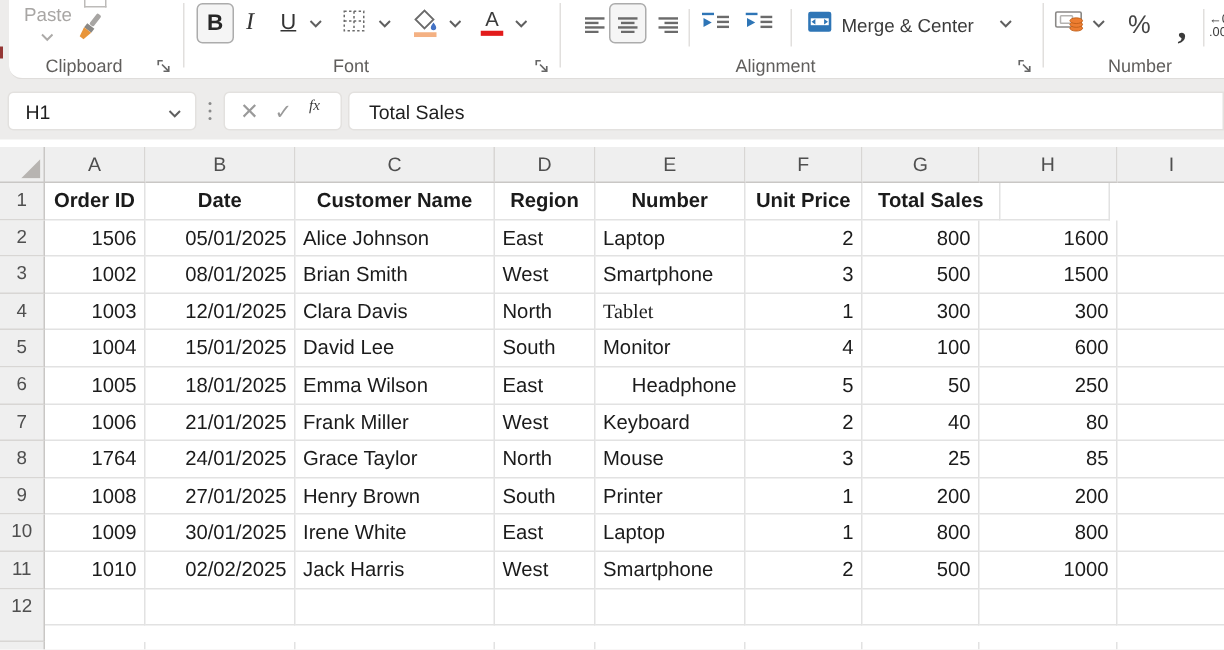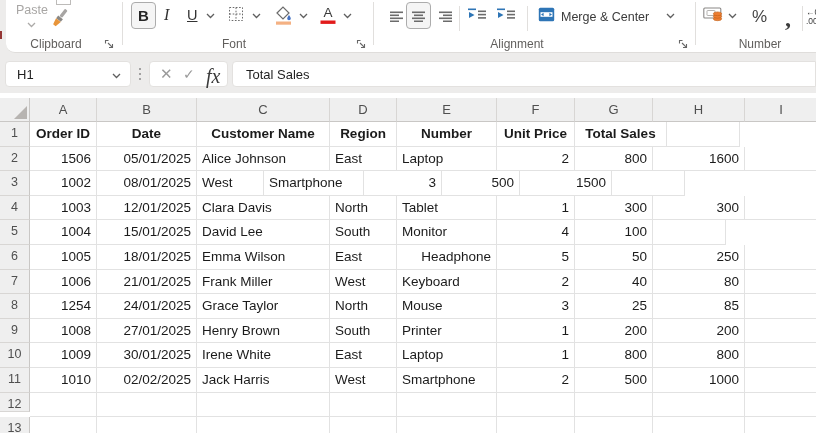--- a/index.html
+++ b/index.html
@@ -36,21 +36,21 @@
   .ic { position:absolute; display:block; line-height:0; }
 
   
   #fbar { position:absolute; left:0; top:53px; width:816px; height:40px; background:#EDECEB; }
   .wbox { position:absolute; top:8px; height:26px; background:#fff; border:1px solid #E3E1DF; border-radius:4px; }
   .namebox-text { position:absolute; left:11px; top:5px; font-size:13px; color:#1f1f1f; }
   .dots { position:absolute; left:139px; top:15px; width:2px; height:2px; background:#8a8a8a; border-radius:50%;
           box-shadow:0 5px 0 #8a8a8a, 0 10px 0 #8a8a8a; }
   .fx-x { position:absolute; left:10px; top:3px; font-size:15px; color:#9a9a9a; }
   .fx-check { position:absolute; left:33px; top:4px; font-size:14px; color:#9a9a9a; }
-  .fx-fx { position:absolute; left:56px; top:3px; font-family:"Liberation Serif", serif; font-style:italic; font-size:20px; color:#3b3b3b; }
+  .fx-fx { position:absolute; left:56px; top:3px; font-family:"Liberation Serif", serif; font-style:italic; font-size:10px; color:#3b3b3b; }
   .formula-text { position:absolute; left:13px; top:5px; font-size:13px; color:#1f1f1f; }
   .white-strip { position:absolute; left:0; top:93px; width:816px; height:5px; background:#fff; }
 
   
   #grid { position:absolute; left:0; top:98px; width:820px; bottom:0; background:#fff; overflow:hidden; }
   .grow { display:flex; }
   .gc { flex:none; overflow:hidden; white-space:nowrap; }
   .colhead {
     height:24px; background:#EFEFEF; border-right:1px solid #D8D6D4; border-bottom:1px solid #C9C7C5;
     color:#4f4f4f; font-size:13px; text-align:center; line-height:23px;
@@ -263,48 +263,50 @@
       <div class="gc cell" style="width: 100px; height: 24.6px; line-height: 23.6px; text-align: left;">Laptop</div>
       <div class="gc cell" style="width: 78px; height: 24.6px; line-height: 23.6px; text-align: right;">2</div>
       <div class="gc cell" style="width: 78px; height: 24.6px; line-height: 23.6px; text-align: right;">800</div>
       <div class="gc cell" style="width: 92px; height: 24.6px; line-height: 23.6px; text-align: right;">1600</div>
       <div class="gc cell" style="width: 73px; height: 24.6px; line-height: 23.6px; text-align: left;"></div>
     </div>
     <div class="grow">
       <div class="gc rowhead" style="width: 30px; height: 24.6px; line-height: 23.6px;">3</div>
       <div class="gc cell" style="width: 67px; height: 24.6px; line-height: 23.6px; text-align: right;">1002</div>
       <div class="gc cell" style="width: 100px; height: 24.6px; line-height: 23.6px; text-align: right;">08/01/2025</div>
+      <div class="gc cell" style="width: 133px; height: 24.6px; line-height: 23.6px; text-align: left;">Brian Smith</div>
       <div class="gc cell" style="width: 67px; height: 24.6px; line-height: 23.6px; text-align: left;">West</div>
       <div class="gc cell" style="width: 100px; height: 24.6px; line-height: 23.6px; text-align: left;">Smartphone</div>
       <div class="gc cell" style="width: 78px; height: 24.6px; line-height: 23.6px; text-align: right;">3</div>
       <div class="gc cell" style="width: 78px; height: 24.6px; line-height: 23.6px; text-align: right;">500</div>
       <div class="gc cell" style="width: 92px; height: 24.6px; line-height: 23.6px; text-align: right;">1500</div>
       <div class="gc cell" style="width: 73px; height: 24.6px; line-height: 23.6px; text-align: left;"></div>
     </div>
     <div class="grow">
       <div class="gc rowhead" style="width: 30px; height: 24.6px; line-height: 23.6px;">4</div>
       <div class="gc cell" style="width: 67px; height: 24.6px; line-height: 23.6px; text-align: right;">1003</div>
       <div class="gc cell" style="width: 100px; height: 24.6px; line-height: 23.6px; text-align: right;">12/01/2025</div>
       <div class="gc cell" style="width: 133px; height: 24.6px; line-height: 23.6px; text-align: left;">Clara Davis</div>
       <div class="gc cell" style="width: 67px; height: 24.6px; line-height: 23.6px; text-align: left;">North</div>
-      <div class="gc cell" style="width: 100px; height: 24.6px; line-height: 23.6px; text-align: left;">Tablet</div>
+      <div class="gc cell" style="width: 100px; height: 24.6px; line-height: 23.6px; text-align: left; font-family: Liberation Serif, serif;">Tablet</div>
       <div class="gc cell" style="width: 78px; height: 24.6px; line-height: 23.6px; text-align: right;">1</div>
       <div class="gc cell" style="width: 78px; height: 24.6px; line-height: 23.6px; text-align: right;">300</div>
       <div class="gc cell" style="width: 92px; height: 24.6px; line-height: 23.6px; text-align: right;">300</div>
       <div class="gc cell" style="width: 73px; height: 24.6px; line-height: 23.6px; text-align: left;"></div>
     </div>
     <div class="grow">
       <div class="gc rowhead" style="width: 30px; height: 24.6px; line-height: 23.6px;">5</div>
       <div class="gc cell" style="width: 67px; height: 24.6px; line-height: 23.6px; text-align: right;">1004</div>
       <div class="gc cell" style="width: 100px; height: 24.6px; line-height: 23.6px; text-align: right;">15/01/2025</div>
       <div class="gc cell" style="width: 133px; height: 24.6px; line-height: 23.6px; text-align: left;">David Lee</div>
       <div class="gc cell" style="width: 67px; height: 24.6px; line-height: 23.6px; text-align: left;">South</div>
       <div class="gc cell" style="width: 100px; height: 24.6px; line-height: 23.6px; text-align: left;">Monitor</div>
       <div class="gc cell" style="width: 78px; height: 24.6px; line-height: 23.6px; text-align: right;">4</div>
       <div class="gc cell" style="width: 78px; height: 24.6px; line-height: 23.6px; text-align: right;">100</div>
+      <div class="gc cell" style="width: 92px; height: 24.6px; line-height: 23.6px; text-align: right;">600</div>
       <div class="gc cell" style="width: 73px; height: 24.6px; line-height: 23.6px; text-align: left;"></div>
     </div>
     <div class="grow">
       <div class="gc rowhead" style="width: 30px; height: 24.6px; line-height: 23.6px;">6</div>
       <div class="gc cell" style="width: 67px; height: 24.6px; line-height: 23.6px; text-align: right;">1005</div>
       <div class="gc cell" style="width: 100px; height: 24.6px; line-height: 23.6px; text-align: right;">18/01/2025</div>
       <div class="gc cell" style="width: 133px; height: 24.6px; line-height: 23.6px; text-align: left;">Emma Wilson</div>
       <div class="gc cell" style="width: 67px; height: 24.6px; line-height: 23.6px; text-align: left;">East</div>
       <div class="gc cell" style="width: 100px; height: 24.6px; line-height: 23.6px; text-align: right;">Headphone</div>
       <div class="gc cell" style="width: 78px; height: 24.6px; line-height: 23.6px; text-align: right;">5</div>
@@ -319,21 +321,21 @@
       <div class="gc cell" style="width: 133px; height: 24.6px; line-height: 23.6px; text-align: left;">Frank Miller</div>
       <div class="gc cell" style="width: 67px; height: 24.6px; line-height: 23.6px; text-align: left;">West</div>
       <div class="gc cell" style="width: 100px; height: 24.6px; line-height: 23.6px; text-align: left;">Keyboard</div>
       <div class="gc cell" style="width: 78px; height: 24.6px; line-height: 23.6px; text-align: right;">2</div>
       <div class="gc cell" style="width: 78px; height: 24.6px; line-height: 23.6px; text-align: right;">40</div>
       <div class="gc cell" style="width: 92px; height: 24.6px; line-height: 23.6px; text-align: right;">80</div>
       <div class="gc cell" style="width: 73px; height: 24.6px; line-height: 23.6px; text-align: left;"></div>
     </div>
     <div class="grow">
       <div class="gc rowhead" style="width: 30px; height: 24.6px; line-height: 23.6px;">8</div>
-      <div class="gc cell" style="width: 67px; height: 24.6px; line-height: 23.6px; text-align: right;">1254</div>
+      <div class="gc cell" style="width: 67px; height: 24.6px; line-height: 23.6px; text-align: right;">1764</div>
       <div class="gc cell" style="width: 100px; height: 24.6px; line-height: 23.6px; text-align: right;">24/01/2025</div>
       <div class="gc cell" style="width: 133px; height: 24.6px; line-height: 23.6px; text-align: left;">Grace Taylor</div>
       <div class="gc cell" style="width: 67px; height: 24.6px; line-height: 23.6px; text-align: left;">North</div>
       <div class="gc cell" style="width: 100px; height: 24.6px; line-height: 23.6px; text-align: left;">Mouse</div>
       <div class="gc cell" style="width: 78px; height: 24.6px; line-height: 23.6px; text-align: right;">3</div>
       <div class="gc cell" style="width: 78px; height: 24.6px; line-height: 23.6px; text-align: right;">25</div>
       <div class="gc cell" style="width: 92px; height: 24.6px; line-height: 23.6px; text-align: right;">85</div>
       <div class="gc cell" style="width: 73px; height: 24.6px; line-height: 23.6px; text-align: left;"></div>
     </div>
     <div class="grow">
@@ -366,21 +368,21 @@
       <div class="gc cell" style="width: 100px; height: 24.6px; line-height: 23.6px; text-align: right;">02/02/2025</div>
       <div class="gc cell" style="width: 133px; height: 24.6px; line-height: 23.6px; text-align: left;">Jack Harris</div>
       <div class="gc cell" style="width: 67px; height: 24.6px; line-height: 23.6px; text-align: left;">West</div>
       <div class="gc cell" style="width: 100px; height: 24.6px; line-height: 23.6px; text-align: left;">Smartphone</div>
       <div class="gc cell" style="width: 78px; height: 24.6px; line-height: 23.6px; text-align: right;">2</div>
       <div class="gc cell" style="width: 78px; height: 24.6px; line-height: 23.6px; text-align: right;">500</div>
       <div class="gc cell" style="width: 92px; height: 24.6px; line-height: 23.6px; text-align: right;">1000</div>
       <div class="gc cell" style="width: 73px; height: 24.6px; line-height: 23.6px; text-align: left;"></div>
     </div>
     <div class="grow">
-      <div class="gc rowhead" style="width: 30px; height: 19px; line-height: 23.6px;">12</div>
+      <div class="gc rowhead" style="width: 30px; height: 35px; line-height: 23.6px;">12</div>
       <div class="gc cell" style="width: 67px; height: 24.6px; line-height: 23.6px; text-align: right;"></div>
       <div class="gc cell" style="width: 100px; height: 24.6px; line-height: 23.6px; text-align: right;"></div>
       <div class="gc cell" style="width: 133px; height: 24.6px; line-height: 23.6px; text-align: left;"></div>
       <div class="gc cell" style="width: 67px; height: 24.6px; line-height: 23.6px; text-align: left;"></div>
       <div class="gc cell" style="width: 100px; height: 24.6px; line-height: 23.6px; text-align: left;"></div>
       <div class="gc cell" style="width: 78px; height: 24.6px; line-height: 23.6px; text-align: right;"></div>
       <div class="gc cell" style="width: 78px; height: 24.6px; line-height: 23.6px; text-align: right;"></div>
       <div class="gc cell" style="width: 92px; height: 24.6px; line-height: 23.6px; text-align: right;"></div>
       <div class="gc cell" style="width: 73px; height: 24.6px; line-height: 23.6px; text-align: left;"></div>
     </div>

